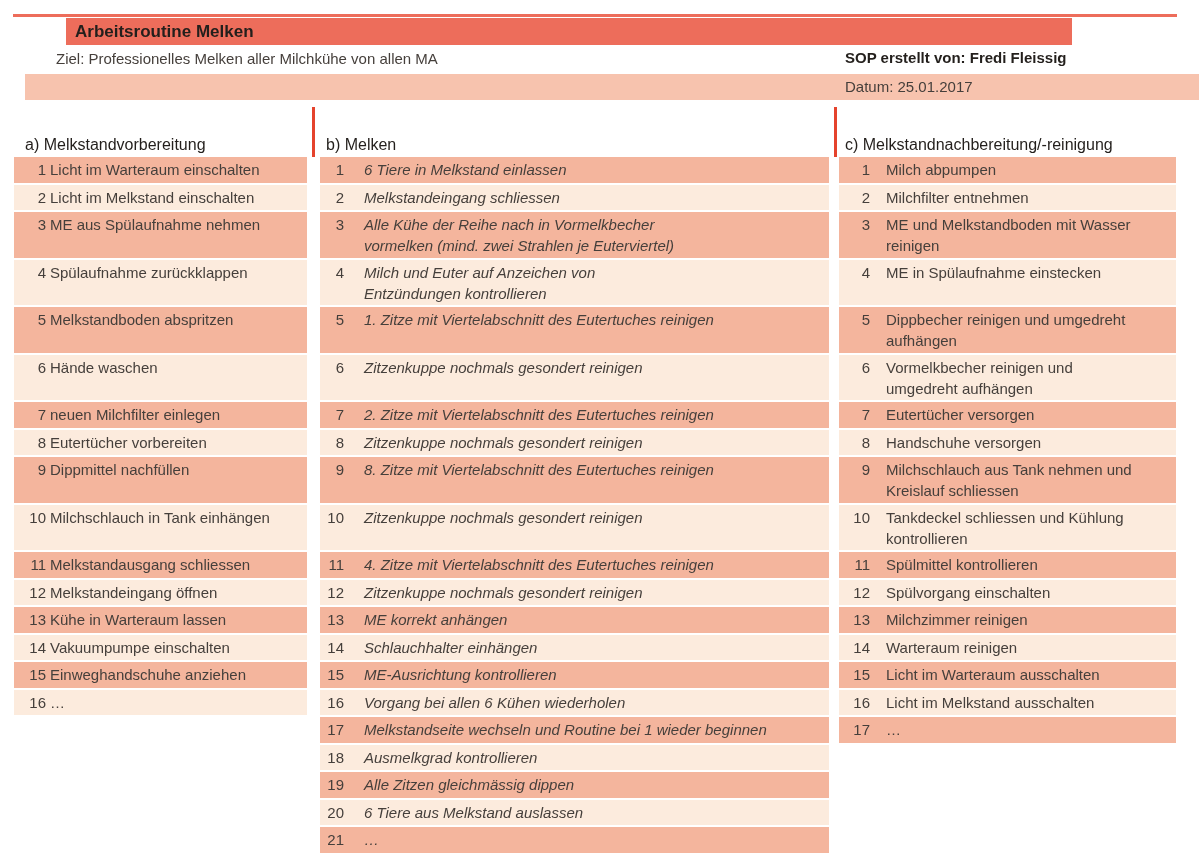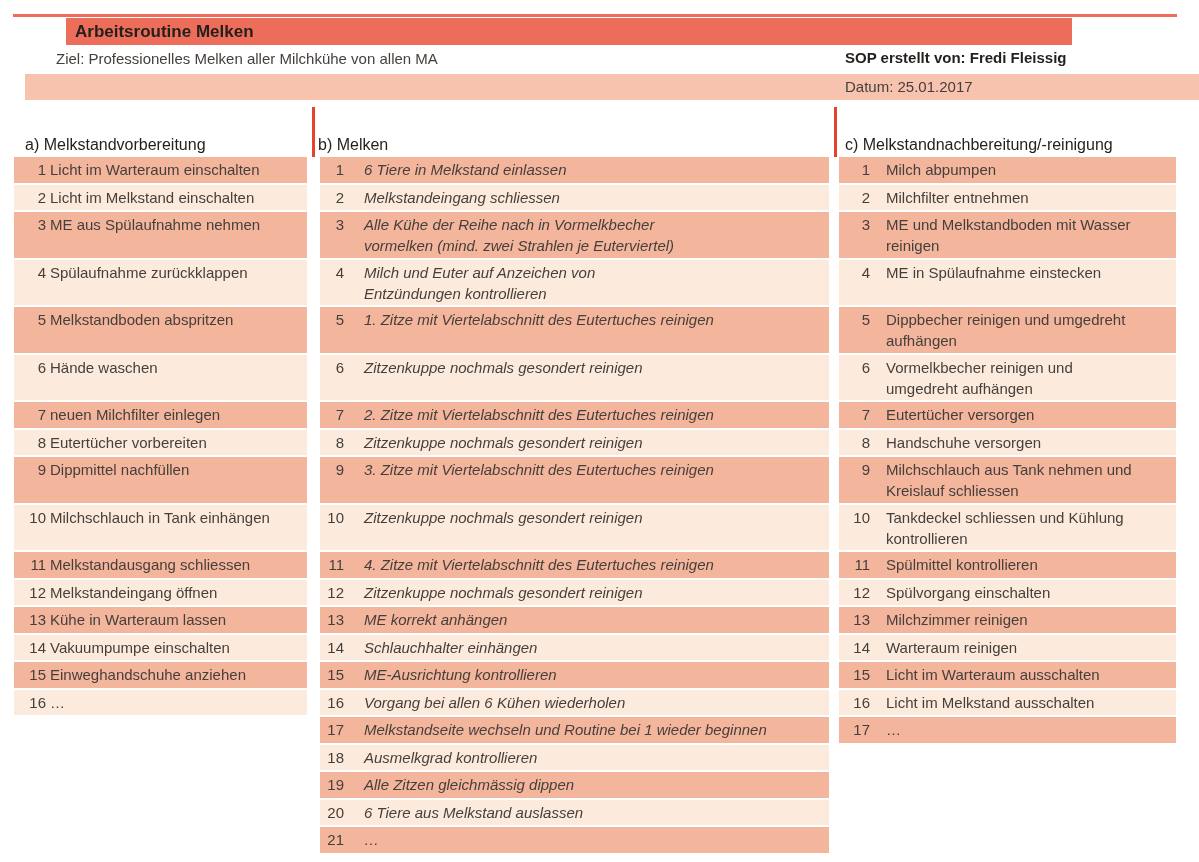--- a/index.html
+++ b/index.html
@@ -57,21 +57,21 @@
   </div>
 
   <div class="goal">Ziel: Professionelles Melken aller Milchkühe von allen MA</div>
   <div class="sop">SOP erstellt von: Fredi Fleissig</div>
 
   <div class="date-bar">
     <span class="date">Datum: 25.01.2017</span>
   </div>
 
   <div class="col-heading" style="left:25px">a) Melkstandvorbereitung</div>
-  <div class="col-heading" style="left:318px">b) Melken</div>
+  <div class="col-heading" style="left:326px">b) Melken</div>
   <div class="col-heading" style="left:845px">c) Melkstandnachbereitung/-reinigung</div>
 
   <div class="divider" style="left:312px"></div>
   <div class="divider" style="left:834px"></div>
 
   <div class="rows col-a" style="left:14px;  width:293px">
       <div class="row single odd">
         <span class="num">1</span>
         <span class="txt">Licht im Warteraum einschalten</span>
       </div>
@@ -166,21 +166,21 @@
       <div class="row single odd">
         <span class="num">7</span>
         <span class="txt">2. Zitze mit Viertelabschnitt des Eutertuches reinigen</span>
       </div>
       <div class="row single even">
         <span class="num">8</span>
         <span class="txt">Zitzenkuppe nochmals gesondert reinigen</span>
       </div>
       <div class="row tall odd">
         <span class="num">9</span>
-        <span class="txt">3. Zitze mit Viertelabschnitt des Eutertuches reinigen</span>
+        <span class="txt">8. Zitze mit Viertelabschnitt des Eutertuches reinigen</span>
       </div>
       <div class="row tall even">
         <span class="num">10</span>
         <span class="txt">Zitzenkuppe nochmals gesondert reinigen</span>
       </div>
       <div class="row single odd">
         <span class="num">11</span>
         <span class="txt">4. Zitze mit Viertelabschnitt des Eutertuches reinigen</span>
       </div>
       <div class="row single even">

